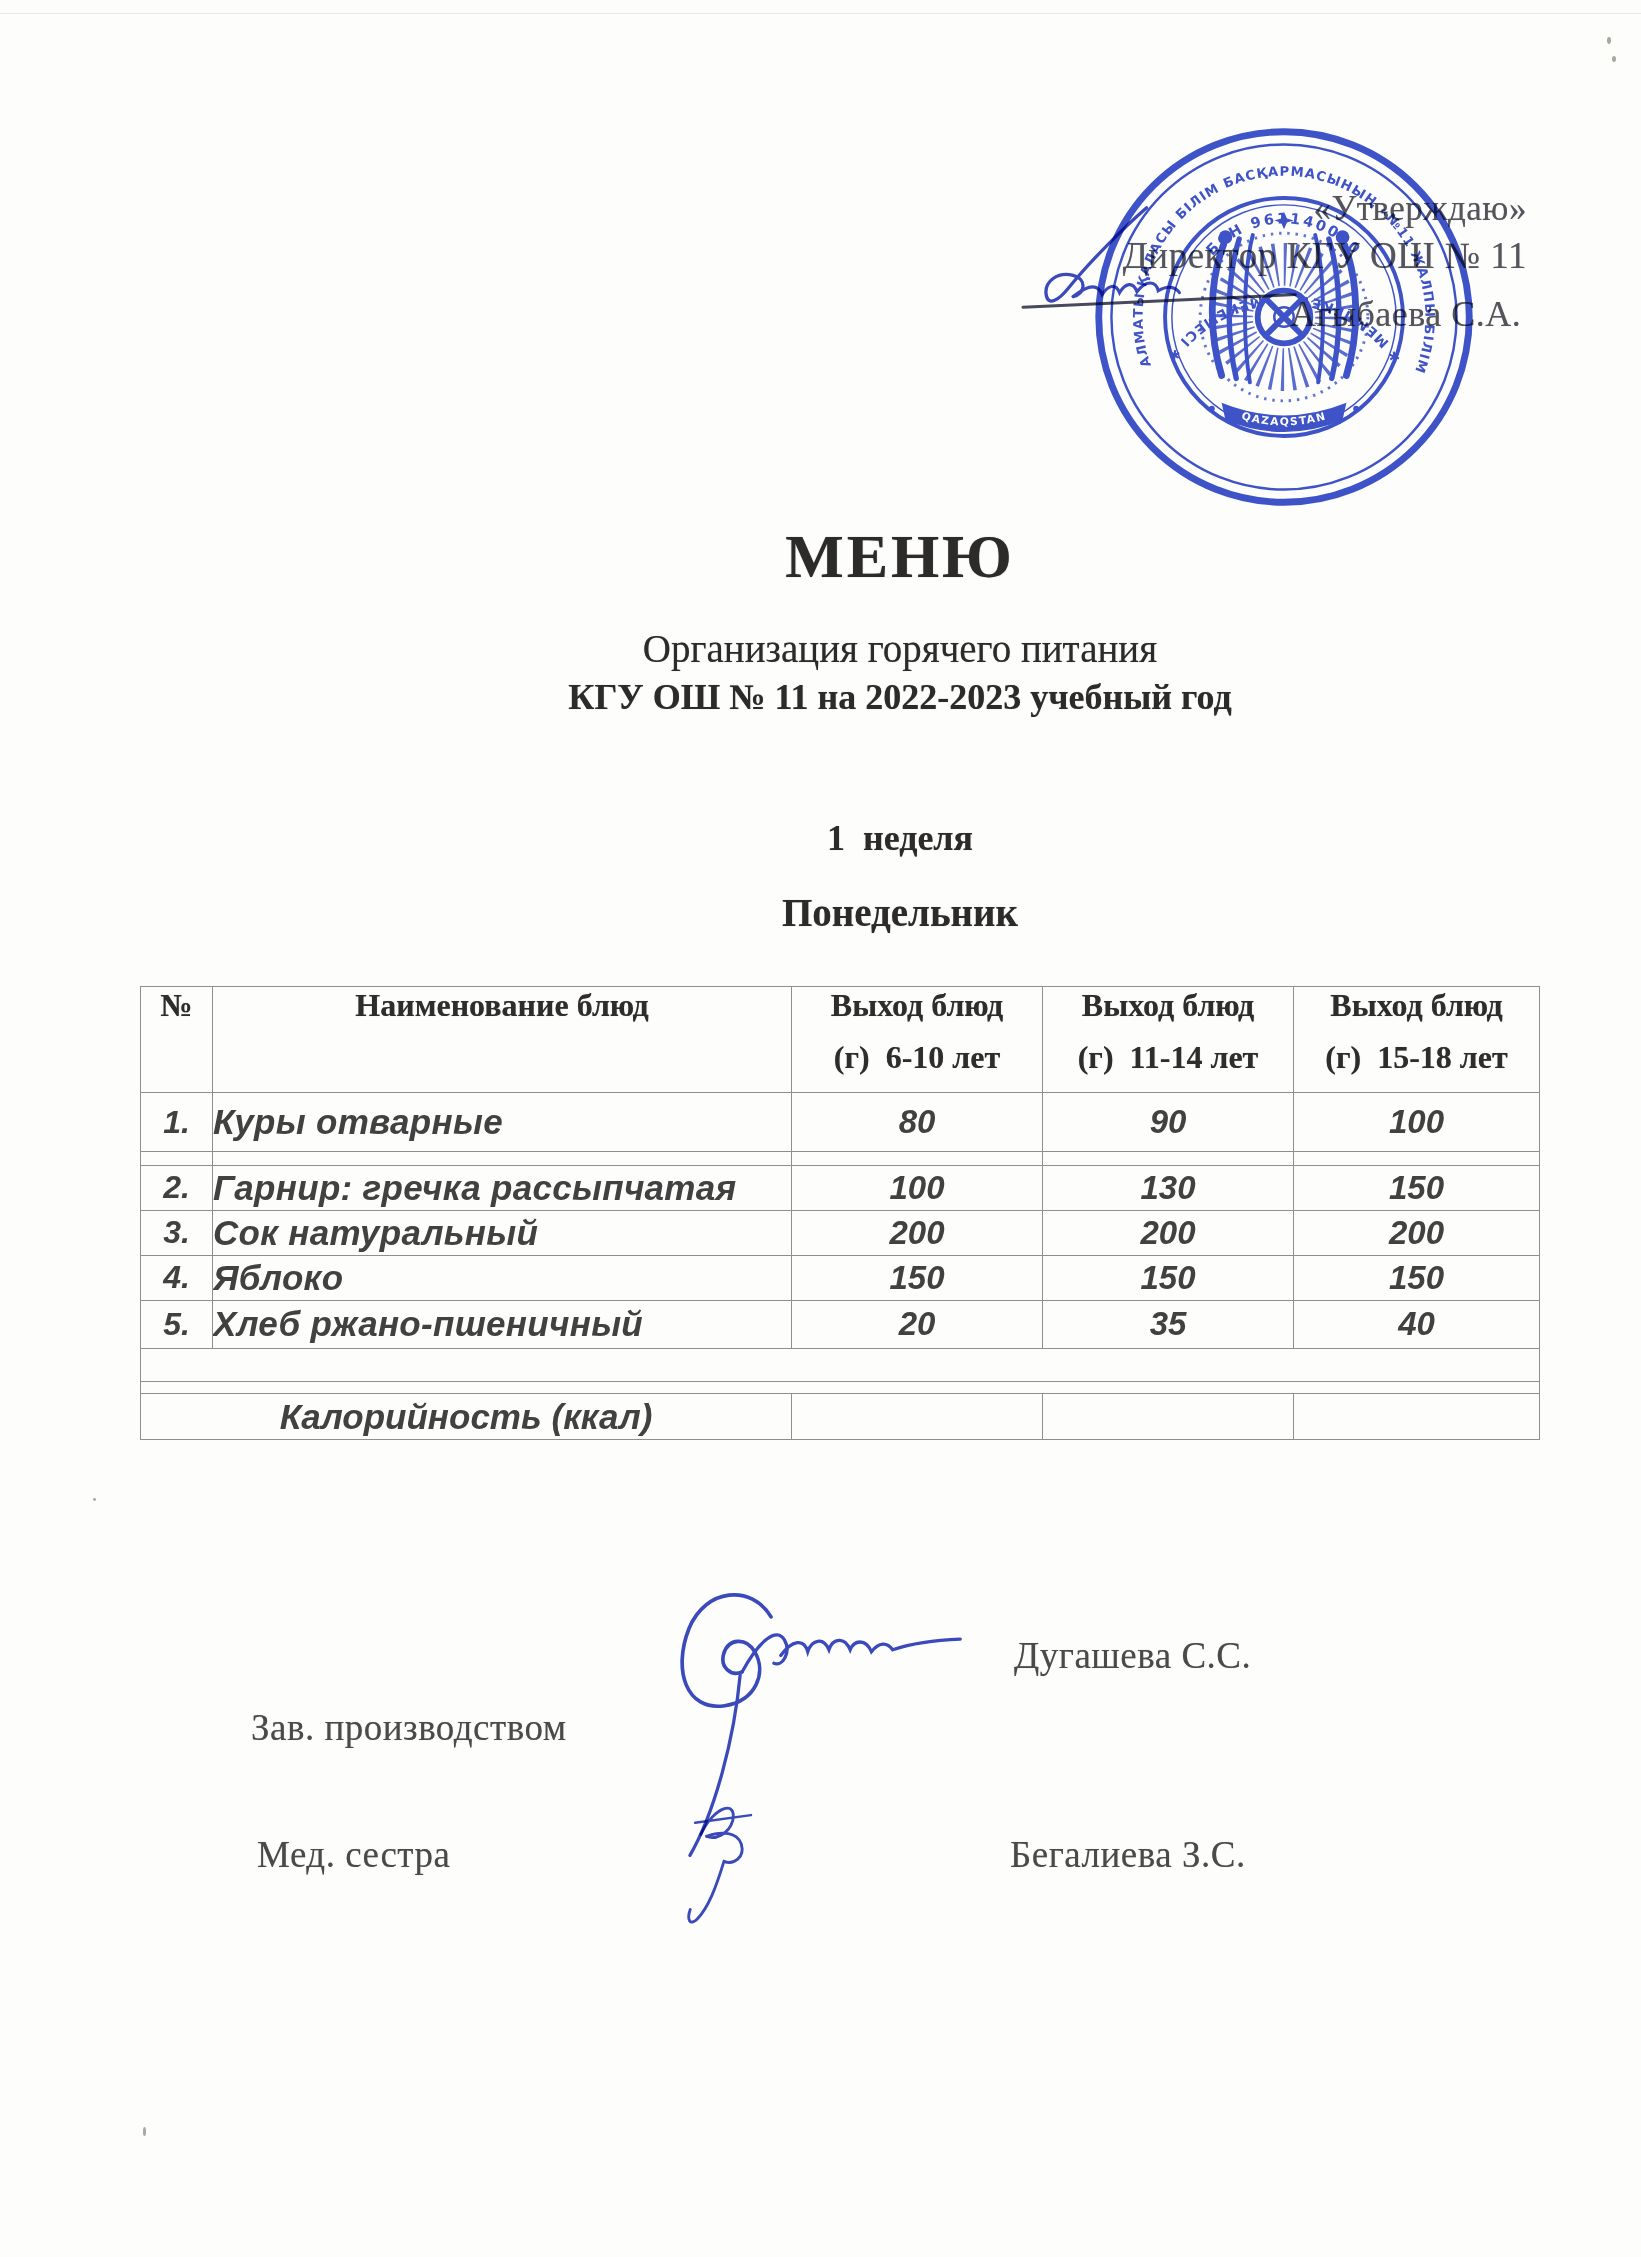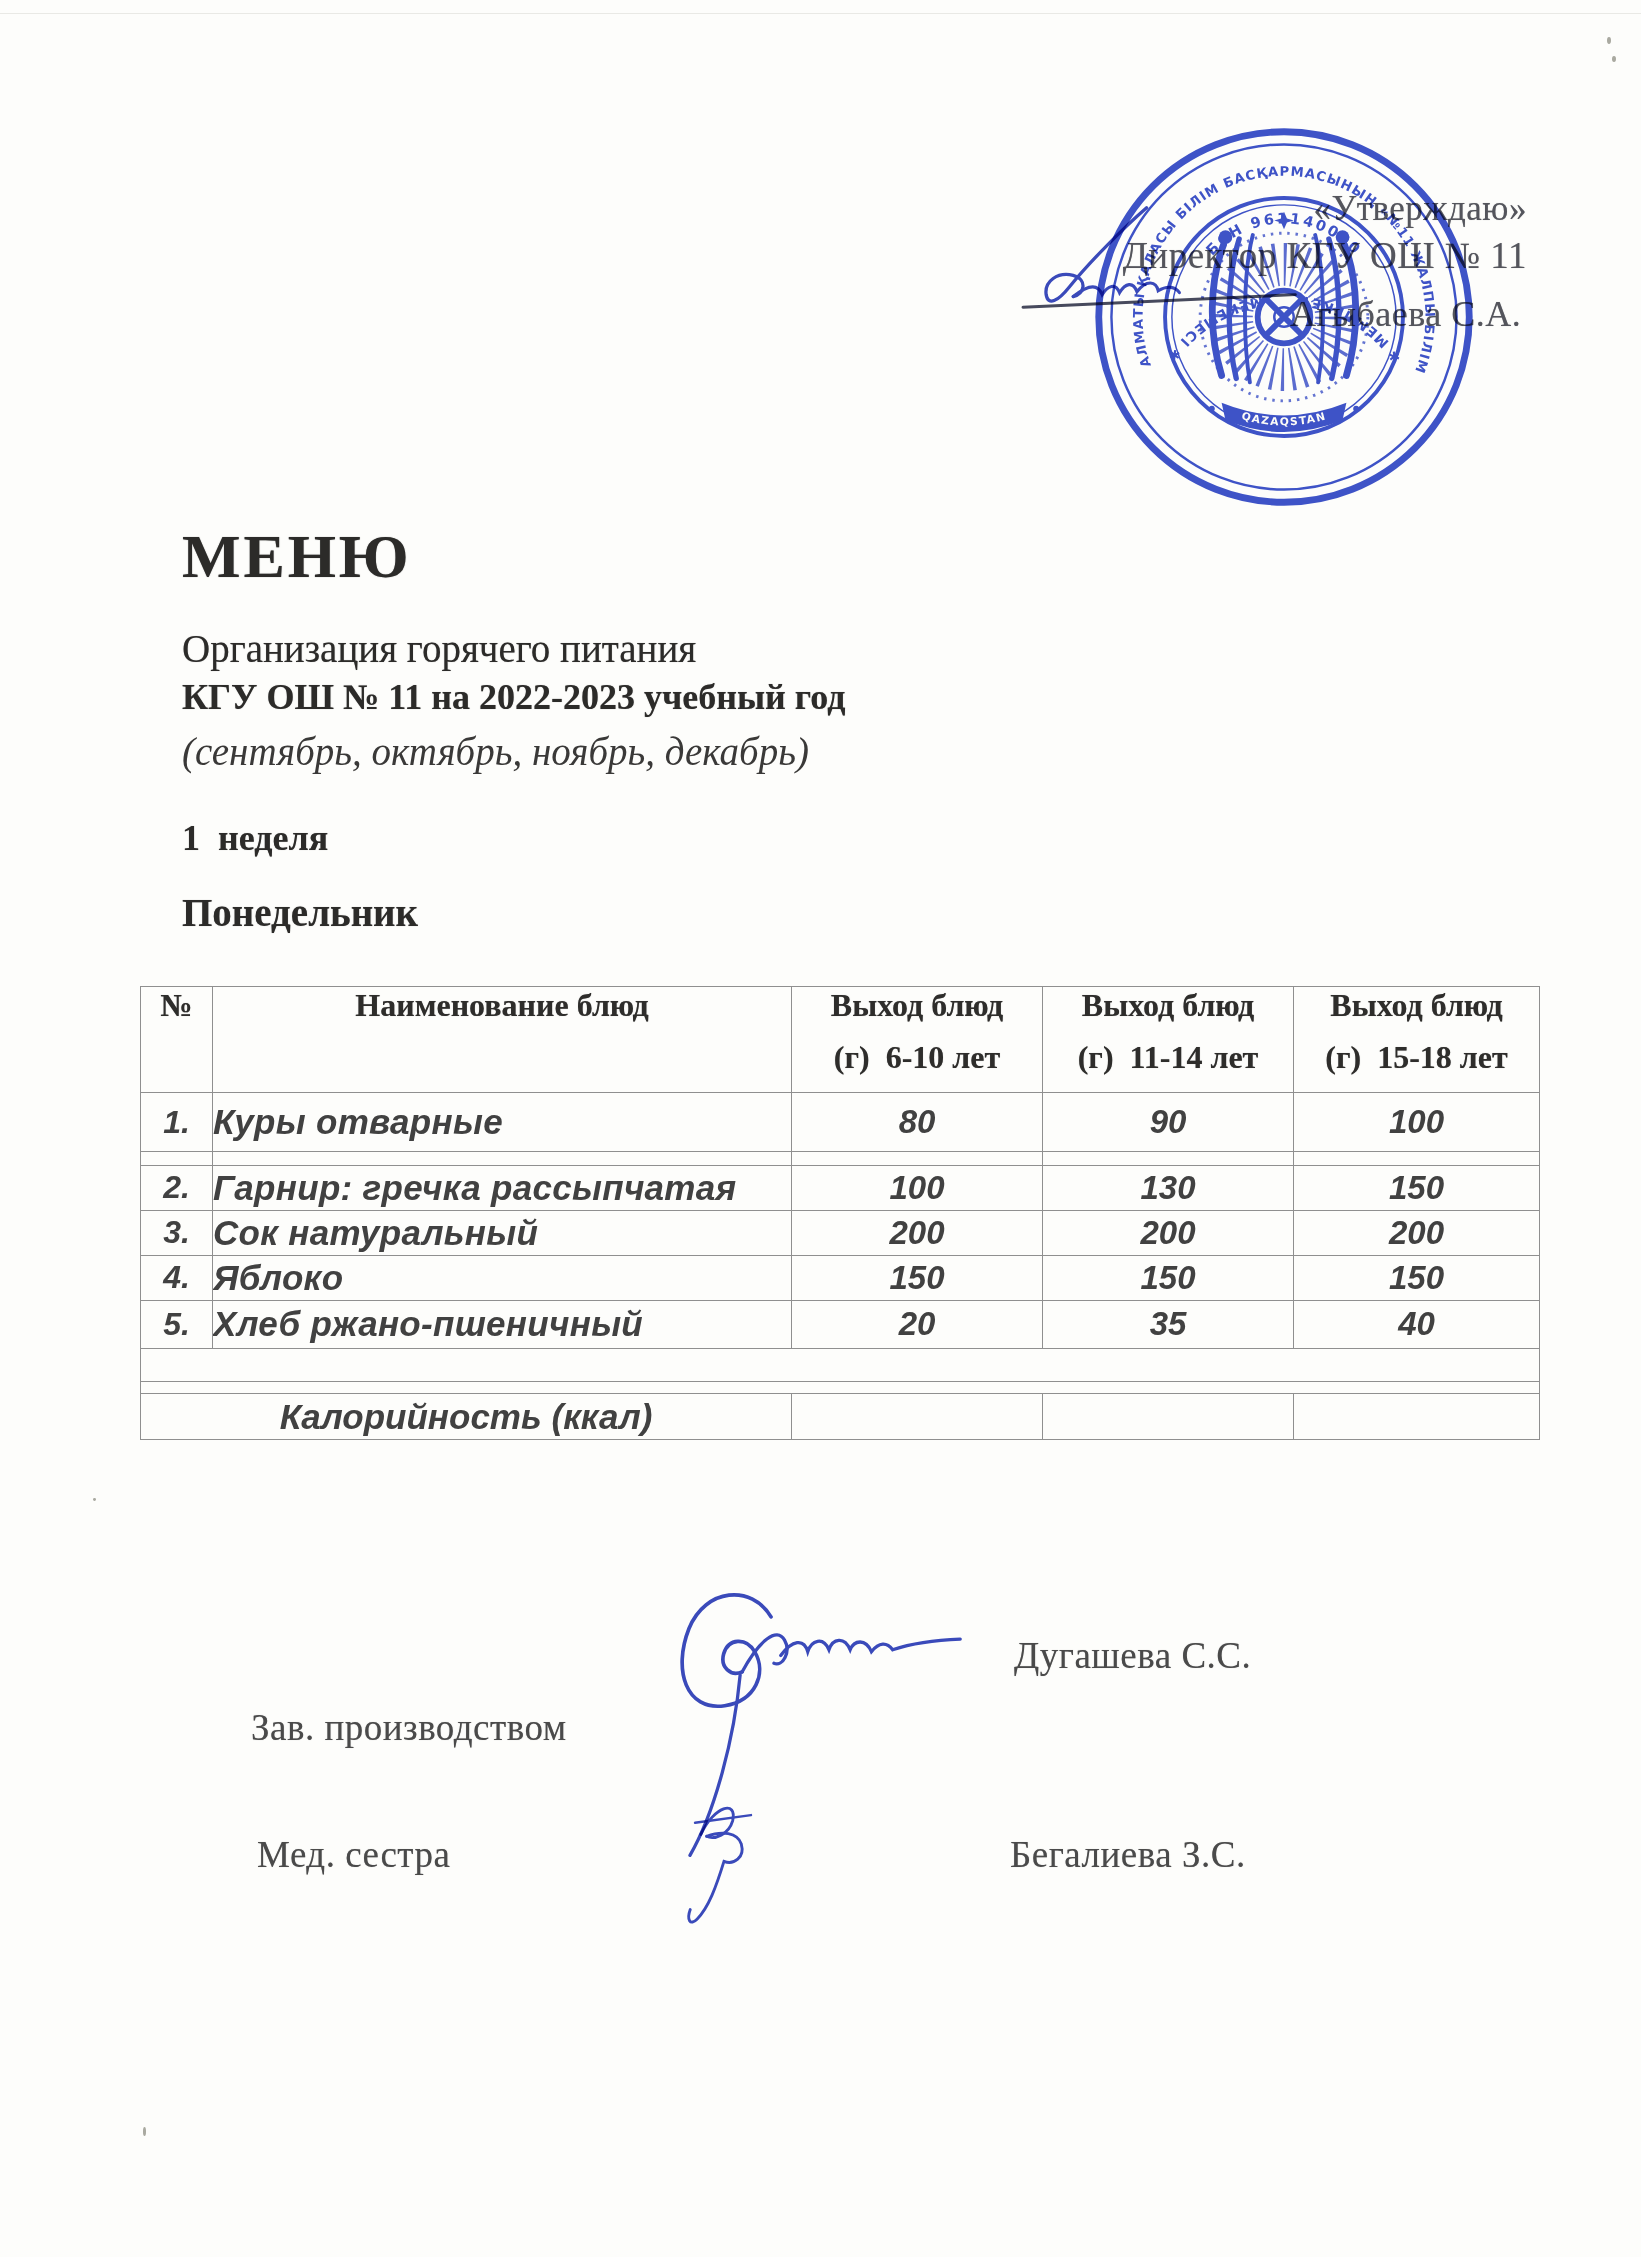--- a/index.html
+++ b/index.html
@@ -18,21 +18,21 @@
   
   .stamp{position:absolute;left:1089px;top:122px;width:390px;height:390px;
          mix-blend-mode:multiply;opacity:.9;}
   .stamp text{font-family:"DejaVu Sans","Liberation Sans",sans-serif;font-weight:bold;}
   
   .sig-svg{position:absolute;mix-blend-mode:multiply;}
   .sig-director{left:994px;top:198px;width:367px;height:145px;}
   .sig-chef{left:597px;top:1559px;width:406px;height:333px;}
   .sig-nurse{left:664px;top:1792px;width:145px;height:159px;}
   
-  .t-center{position:absolute;left:182px;width:1448px;text-align:left;color:#2c2b29;}
+  .t-center{position:absolute;left:176px;width:1448px;text-align:center;color:#2c2b29;}
   .doc-title{top:521px;font-size:62px;font-weight:bold;letter-spacing:2.9px;
              text-shadow:0 0 1px rgba(40,40,40,.55);}
   .sub1{top:626px;font-size:39px;font-weight:normal;text-shadow:0 0 0.8px rgba(40,40,40,.5);}
   .sub2{top:676px;font-size:36px;font-weight:bold;text-shadow:0 0 0.8px rgba(40,40,40,.5);}
   .sub3{top:729px;font-size:39px;font-style:italic;color:#3a3938;}
   .week{top:817px;font-size:36px;font-weight:bold;white-space:pre;text-shadow:0 0 0.7px rgba(40,40,40,.5);}
   .day{top:890px;font-size:39px;font-weight:bold;text-shadow:0 0 0.8px rgba(40,40,40,.5);}
   
   table.menu{position:absolute;left:140px;top:986px;width:1400px;border-collapse:collapse;
              table-layout:fixed;border:1.9px solid #6e6e6e;}
@@ -137,21 +137,20 @@
 
   <svg class="sig-svg sig-director" viewBox="0 0 380 150">
     <path d="M 158 10 C 135 30 100 65 78 92 C 66 107 56 112 54 100 C 52 86 66 76 82 80 C 97 84 94 100 82 102" stroke="#3a4abd" stroke-width="3.4" fill="none" stroke-linecap="round"></path>
     <path d="M 82 102 C 100 88 108 90 112 100 C 118 90 126 88 130 98 C 136 88 144 86 148 97 C 158 84 168 86 170 96 C 180 90 188 92 192 98" stroke="#3a4abd" stroke-width="3.2" fill="none" stroke-linecap="round"></path>
     <path d="M 30 113 L 312 100" stroke="#474a5e" stroke-width="3" fill="none" stroke-linecap="round"></path>
   </svg>
 
   <div class="t-center doc-title">МЕНЮ</div>
   <div class="t-center sub1">Организация горячего питания</div>
   <div class="t-center sub2">КГУ ОШ № 11 на 2022-2023 учебный год</div>
-  <div class="t-center sub3">(сентябрь, октябрь, ноябрь, декабрь)</div>
   <div class="t-center week">1  неделя</div>
   <div class="t-center day">Понедельник</div>
 
   <table class="menu">
     <colgroup>
       <col style="width:72px">
         <col style="width:579px">
         <col style="width:251px">
       <col style="width:251px">
         <col style="width:246px">

